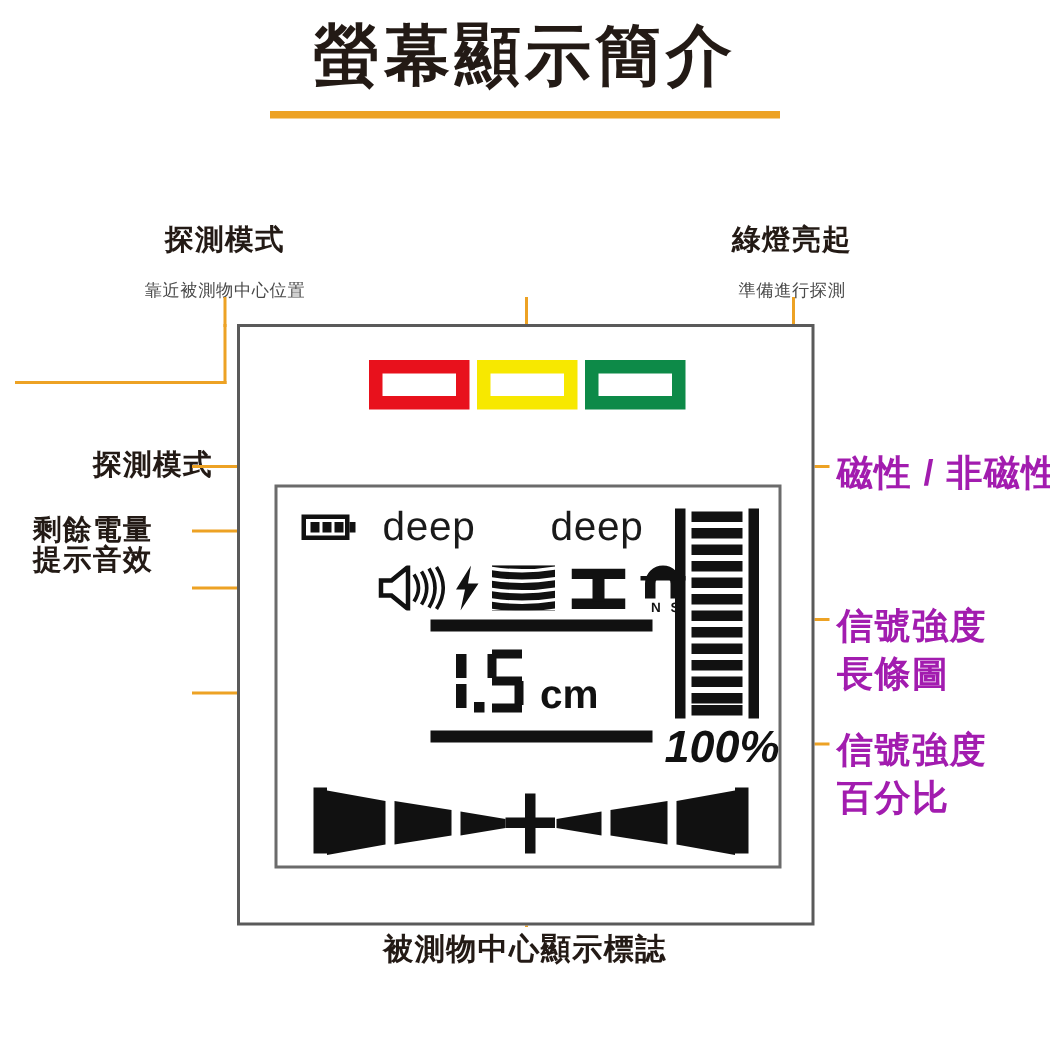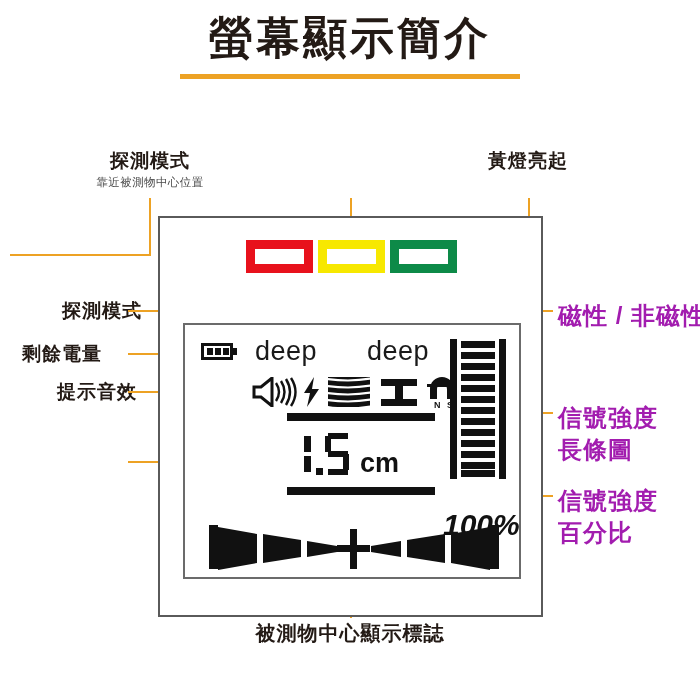--- a/index.html
+++ b/index.html
@@ -47,21 +47,21 @@
     font-weight: bold;
     color: #231a15;
     letter-spacing: 1px;
     line-height: 1.15;
     white-space: nowrap;
   }
   .callout-sub {
     font-size: 11.5px;
     color: #4a4a4a;
     letter-spacing: 0.4px;
-    margin-top: 3px;
+    margin-top: 14px;
     white-space: nowrap;
   }
   .cl {
     position: absolute;
   }
   .cl.center { text-align: center; }
   .cl.left   { text-align: left; }
 
   .callout-two {
     font-size: 24px;
@@ -218,21 +218,20 @@
     left: 11px;
     width: 34px;
     height: 7px;
     background: #111111;
   }
 
   .pct {
     position: absolute;
     left: 258px; top: 157px;
     font-size: 0;
-    margin-top: 26px;
   }
   .pct .sym {
     display: inline-block;
     font-size: 30px;
     font-weight: bold;
     font-style: italic;
     color: #111111;
     vertical-align: top;
     line-height: 34px;
   }
@@ -258,40 +257,41 @@
   <div class="title">螢幕顯示簡介</div>
   <div class="title-rule"></div>
 
   <div class="cl center" style="left:40px; top:150px; width:220px;">
     <div class="callout-main">探測模式</div>
     <div class="callout-sub">靠近被測物中心位置</div>
   </div>
 
 
   <div class="cl center" style="left:428px; top:150px; width:200px;">
-    <div class="callout-main">黃燈亮起</div>
+    <div class="callout-main">綠燈亮起</div>
+    <div class="callout-sub">準備進行探測</div>
   </div>
 
   <div class="lead lead-v" style="left:149px; top:198px; height:20px;"></div>
   <div class="lead lead-h" style="left:10px;  top:254px; width:141px;"></div>
   <div class="lead lead-v" style="left:149px; top:216px; height:40px;"></div>
 
   <div class="lead lead-v" style="left:350px; top:198px; height:42px;"></div>
 
   <div class="lead lead-v" style="left:528px; top:198px; height:20px;"></div>
   <div class="lead lead-v" style="left:528px; top:216px; height:40px;"></div>
   <div class="lead lead-h" style="left:456px; top:254px; width:74px;"></div>
 
   <div class="cl left" style="left:22px; top:300px;margin-left:40px;">
     <div class="callout-main">探測模式</div>
   </div>
   <div class="cl left" style="left:22px; top:343px;text-align:right;">
     <div class="callout-main">剩餘電量</div>
   </div>
-  <div class="cl left" style="left:22px; top:381px;margin-left:35px;">
+  <div class="cl left" style="left:22px; top:363px;">
     <div class="callout-main">提示音效</div>
   </div>
 
   <div class="lead lead-h" style="left:128px; top:310px; width:175px;"></div>
   <div class="lead lead-v" style="left:301px; top:310px; height:55px;"></div>
 
   <div class="lead lead-h" style="left:128px; top:353px; width:77px;"></div>
   <div class="lead lead-h" style="left:128px; top:391px; width:120px;"></div>
   <div class="lead lead-h" style="left:128px; top:461px; width:190px;"></div>
 

